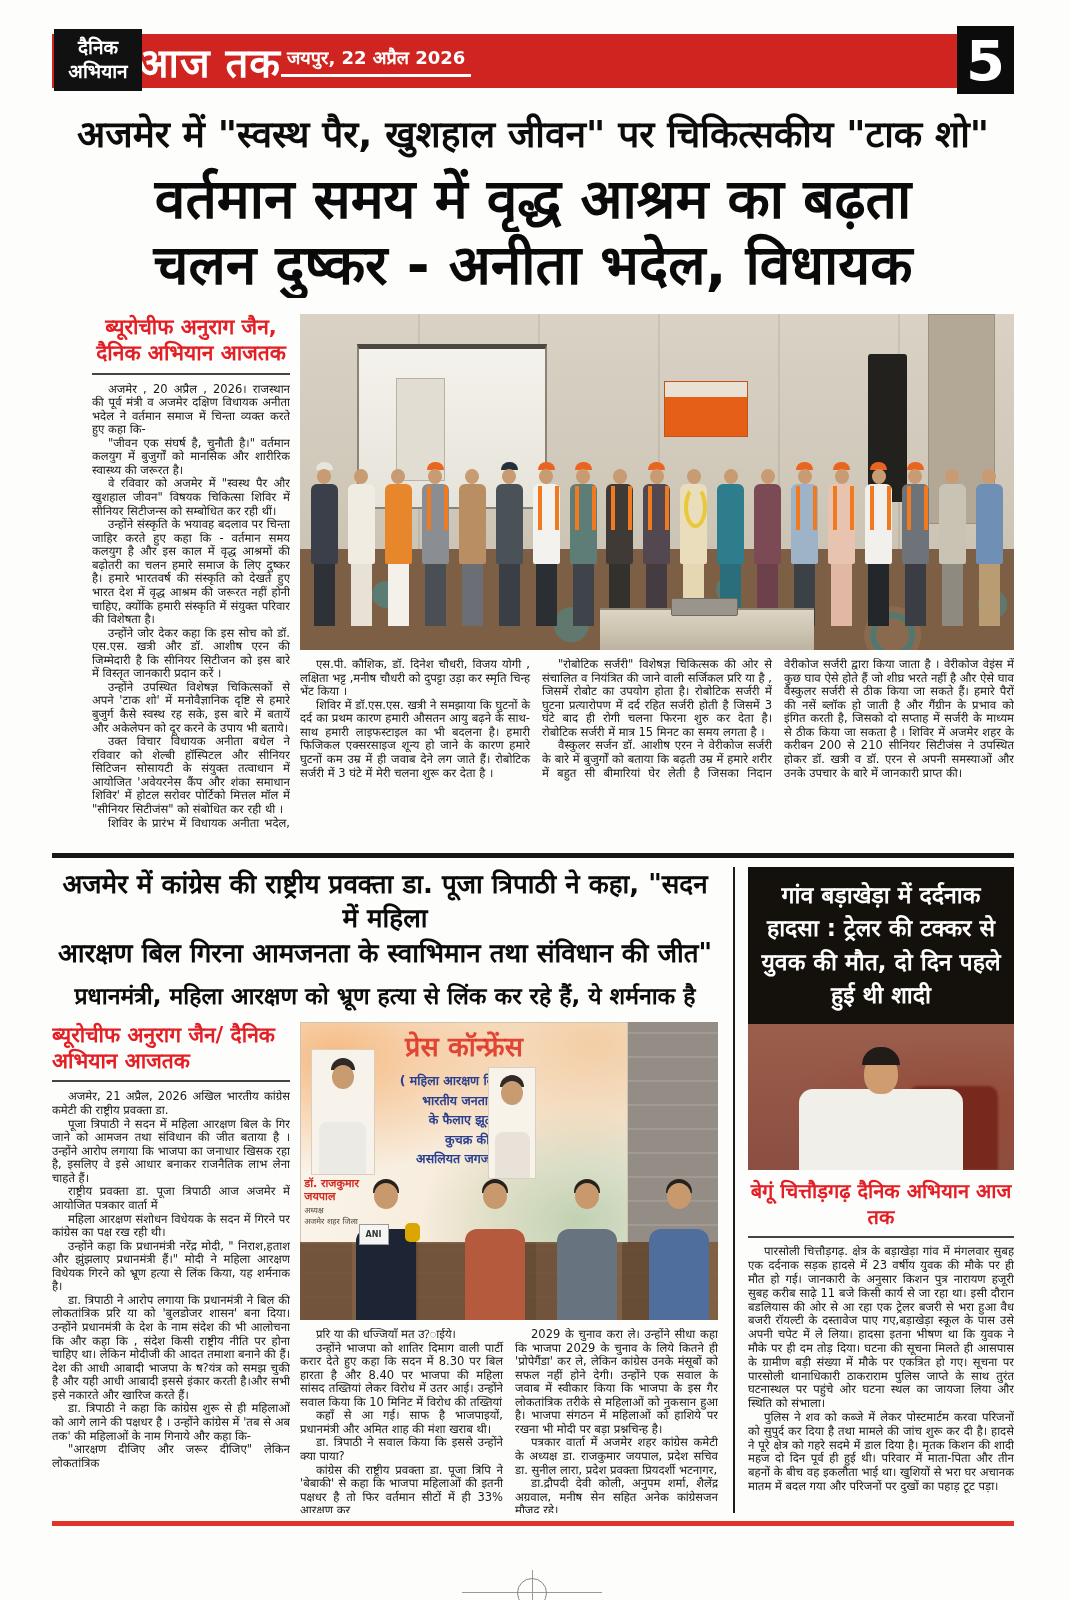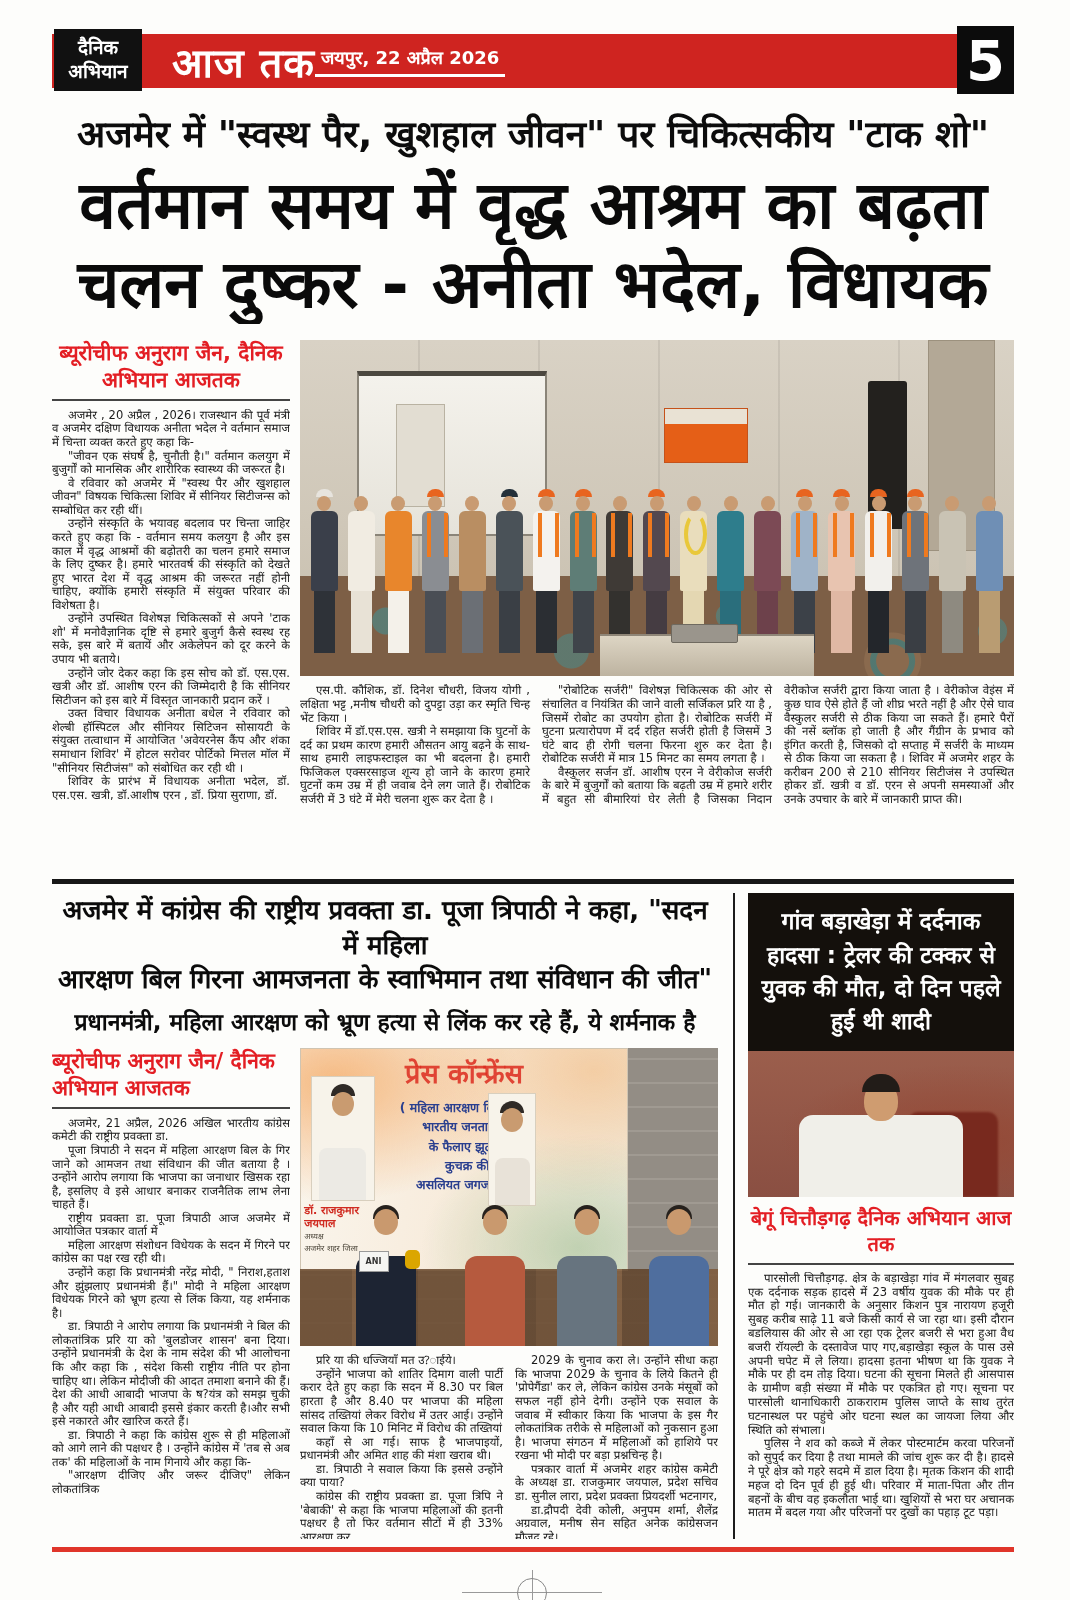--- a/index.html
+++ b/index.html
@@ -8,41 +8,41 @@
         font-family:"DejaVu Sans","Liberation Sans",sans-serif;color:#1a1a1a;overflow:hidden;}
   .content{position:absolute;left:52px;top:26px;width:962px;}
 
   
   .masthead{position:relative;height:68px;}
   .red-bar{position:absolute;left:0;top:8px;right:57px;height:54px;background:var(--red);
            display:flex;align-items:center;}
   .logo-box{position:absolute;left:2px;top:3px;width:88px;height:62px;background:#111;color:#fff;
             display:flex;flex-direction:column;align-items:center;justify-content:center;
             font-weight:bold;font-size:19px;line-height:1.25;z-index:3;}
-  .brand{margin-left:120px;font-size:40px;font-weight:800;color:#fff;letter-spacing:1px;white-space:nowrap;}
+  .brand{margin-left:86px;font-size:40px;font-weight:800;color:#fff;letter-spacing:1px;white-space:nowrap;}
   .edition{flex:1;text-align:center;font-size:34px;font-weight:800;color:#fff;white-space:nowrap;}
   .date-wrap{margin-right:14px;text-align:center;color:#fff;font-weight:bold;font-size:18px;
              border-bottom:3px solid #fff;padding:0 6px 5px 6px;white-space:nowrap;}
   .pagenum{position:absolute;right:0;top:0;width:57px;height:68px;background:#0c0c0c;color:#fff;
            font-size:56px;font-weight:800;display:flex;align-items:center;justify-content:center;z-index:3;}
 
   
   .kicker{margin-top:13px;font-size:37px;font-weight:800;text-align:center;white-space:nowrap;
           overflow:hidden;color:#0c0c0c;}
   .headline{margin-top:8px;text-align:center;color:#0a0a0a;}
-  .headline div{font-size:66px;line-height:1.2;font-weight:800;white-space:nowrap;overflow:hidden;}
+  .headline div{font-size:55px;line-height:1.2;font-weight:800;white-space:nowrap;overflow:hidden;}
 
   
   .art1{margin-top:16px;display:grid;grid-template-columns:238px 1fr;column-gap:10px;height:530px;}
   .byline{color:var(--byline-red);font-size:21px;font-weight:800;text-align:center;line-height:1.25;
           padding-bottom:6px;border-bottom:2px solid #444;margin-bottom:8px;}
   .byline.left{text-align:left;}
   .bodytext{font-size:11.5px;line-height:1.18;text-align:justify;overflow:hidden;}
   .bodytext p{margin:0;text-indent:16px;}
-  .col-left1{height:530px;overflow:hidden;}
+  .col-left1{height:530px;overflow:hidden;margin-left:40px;}
   .col-left1 .bodytext{height:446px;}
 
   .photo1{position:relative;height:336px;background:
       linear-gradient(#d9d2c5 0%,#cfc7b8 55%,#c6bdac 100%);overflow:hidden;}
   .wall-lines{position:absolute;inset:0;background:repeating-linear-gradient(90deg,transparent 0 118px,rgba(0,0,0,.07) 118px 120px);}
   .door{position:absolute;left:88%;top:0;width:9%;height:62%;background:#b3a896;border:1px solid #9c917e;}
   .screen{position:absolute;left:8%;top:9%;width:26%;height:47%;background:linear-gradient(#f4f2ec,#e6e3da);
           border:2px solid #8a8478;border-top:5px solid #4c4840;}
   .speaker{position:absolute;left:79.5%;top:12%;width:5.5%;height:44%;background:#23211e;border-radius:3px;}
   .poster-orange{position:absolute;left:51%;top:20%;width:11.5%;height:16%;
@@ -178,22 +178,22 @@
     </h1>
 
     <section class="art1">
       <div class="col-left1">
         <div class="byline">ब्यूरोचीफ अनुराग जैन, दैनिक अभियान आजतक</div>
         <div class="bodytext">
           <p>अजमेर , 20 अप्रैल , 2026। राजस्थान की पूर्व मंत्री व अजमेर दक्षिण विधायक अनीता भदेल ने वर्तमान समाज में चिन्ता व्यक्त करते हुए कहा कि-</p>
           <p>"जीवन एक संघर्ष है, चुनौती है।" वर्तमान कलयुग में बुजुर्गों को मानसिक और शारीरिक स्वास्थ्य की जरूरत है।</p>
           <p>वे रविवार को अजमेर में "स्वस्थ पैर और खुशहाल जीवन" विषयक चिकित्सा शिविर में सीनियर सिटीजन्स को सम्बोधित कर रही थीं।</p>
           <p>उन्होंने संस्कृति के भयावह बदलाव पर चिन्ता जाहिर करते हुए कहा कि - वर्तमान समय कलयुग है और इस काल में वृद्ध आश्रमों की बढ़ोतरी का चलन हमारे समाज के लिए दुष्कर है। हमारे भारतवर्ष की संस्कृति को देखते हुए भारत देश में वृद्ध आश्रम की जरूरत नहीं होनी चाहिए, क्योंकि हमारी संस्कृति में संयुक्त परिवार की विशेषता है।</p>
+          <p>उन्होंने जोर देकर कहा कि इस सोच को  डॉ. एस.एस. खत्री और डॉ. आशीष एरन की जिम्मेदारी है कि सीनियर सिटीजन को इस बारे में विस्तृत जानकारी प्रदान करें ।</p>
           <p>उन्होंने उपस्थित विशेषज्ञ चिकित्सकों से अपने 'टाक शो' में मनोवैज्ञानिक दृष्टि से हमारे बुजुर्ग कैसे स्वस्थ रह सके, इस बारे में बतायें और अकेलेपन को दूर करने के उपाय भी बताये।</p>
-          <p>उन्होंने जोर देकर कहा कि इस सोच को  डॉ. एस.एस. खत्री और डॉ. आशीष एरन की जिम्मेदारी है कि सीनियर सिटीजन को इस बारे में विस्तृत जानकारी प्रदान करें ।</p>
           <p>उक्त विचार विधायक अनीता बधेल ने रविवार को शेल्बी हॉस्पिटल और सीनियर सिटिजन सोसायटी के संयुक्त तत्वाधान में आयोजित 'अवेयरनेस कैंप और शंका समाधान शिविर' में होटल सरोवर पोर्टिको मित्तल मॉल में "सीनियर सिटीजंस" को संबोधित कर रही थी ।</p>
           <p>शिविर के प्रारंभ में विधायक अनीता भदेल, डॉ. एस.एस. खत्री, डॉ.आशीष एरन , डॉ. प्रिया सुराणा, डॉ.</p>
         </div>
       </div>
       <div>
 
         <div class="photo1">
           <div class="wall-lines"></div>
           <div class="door"></div>
           <div class="screen"></div>

